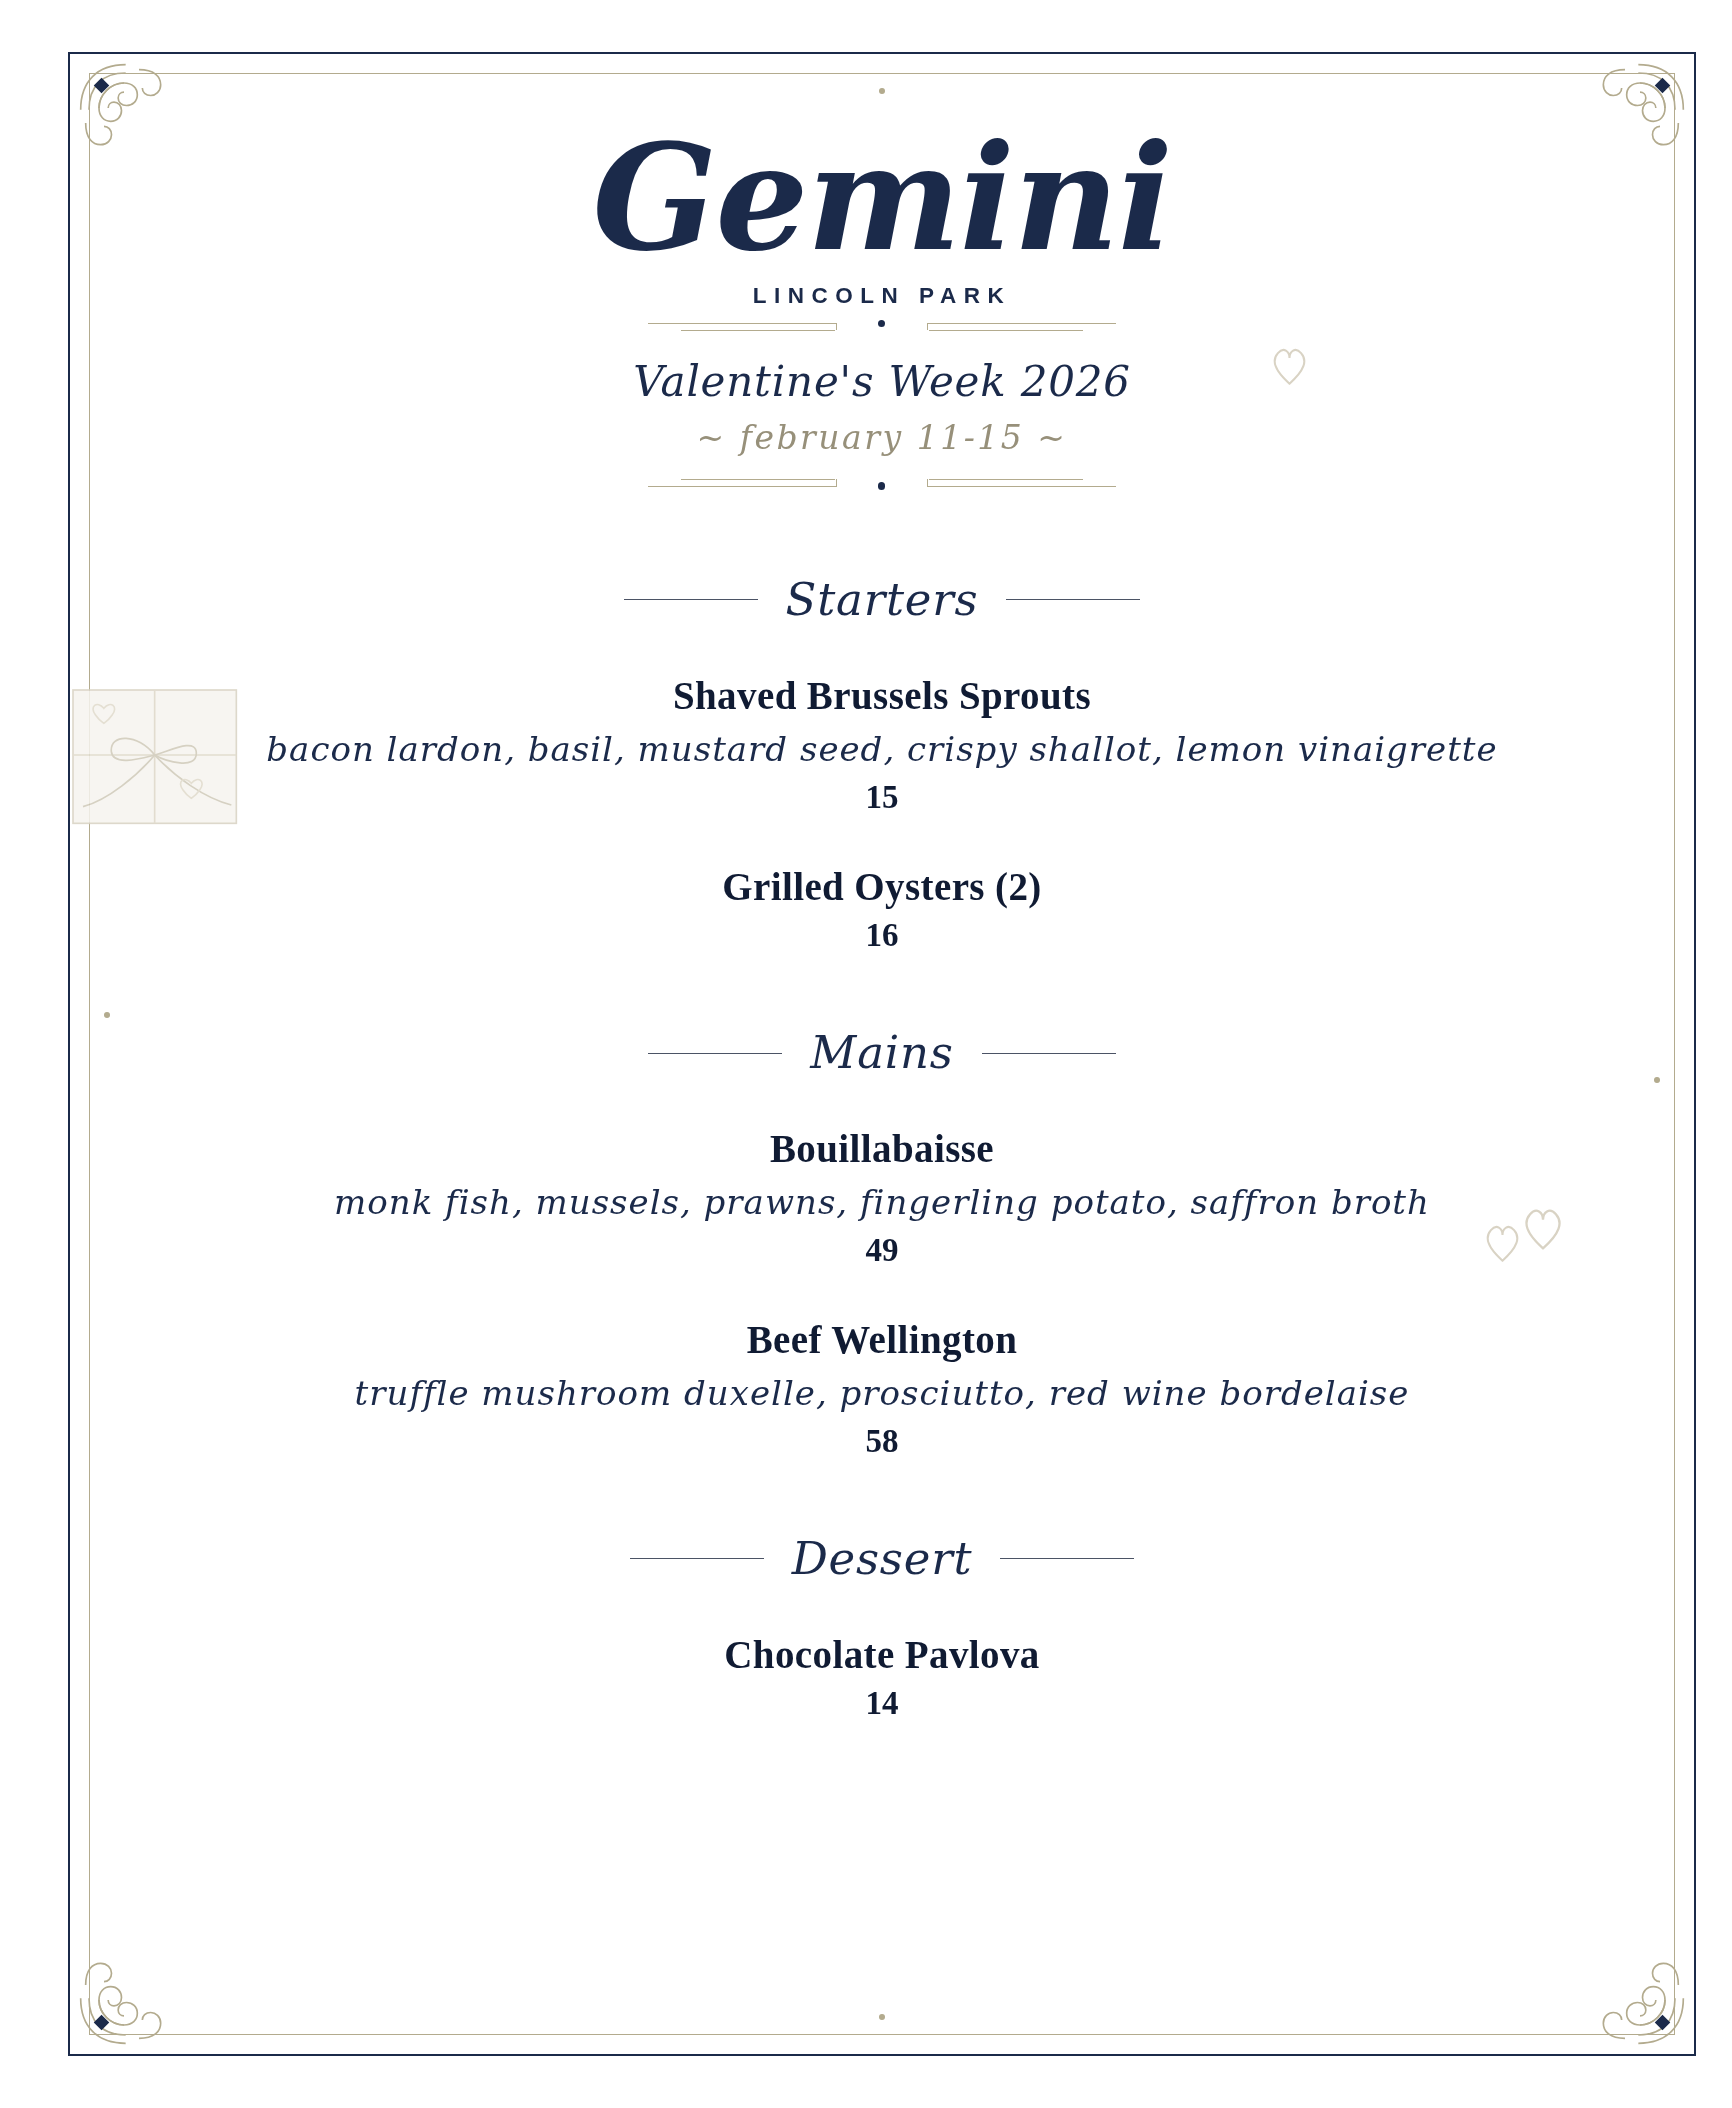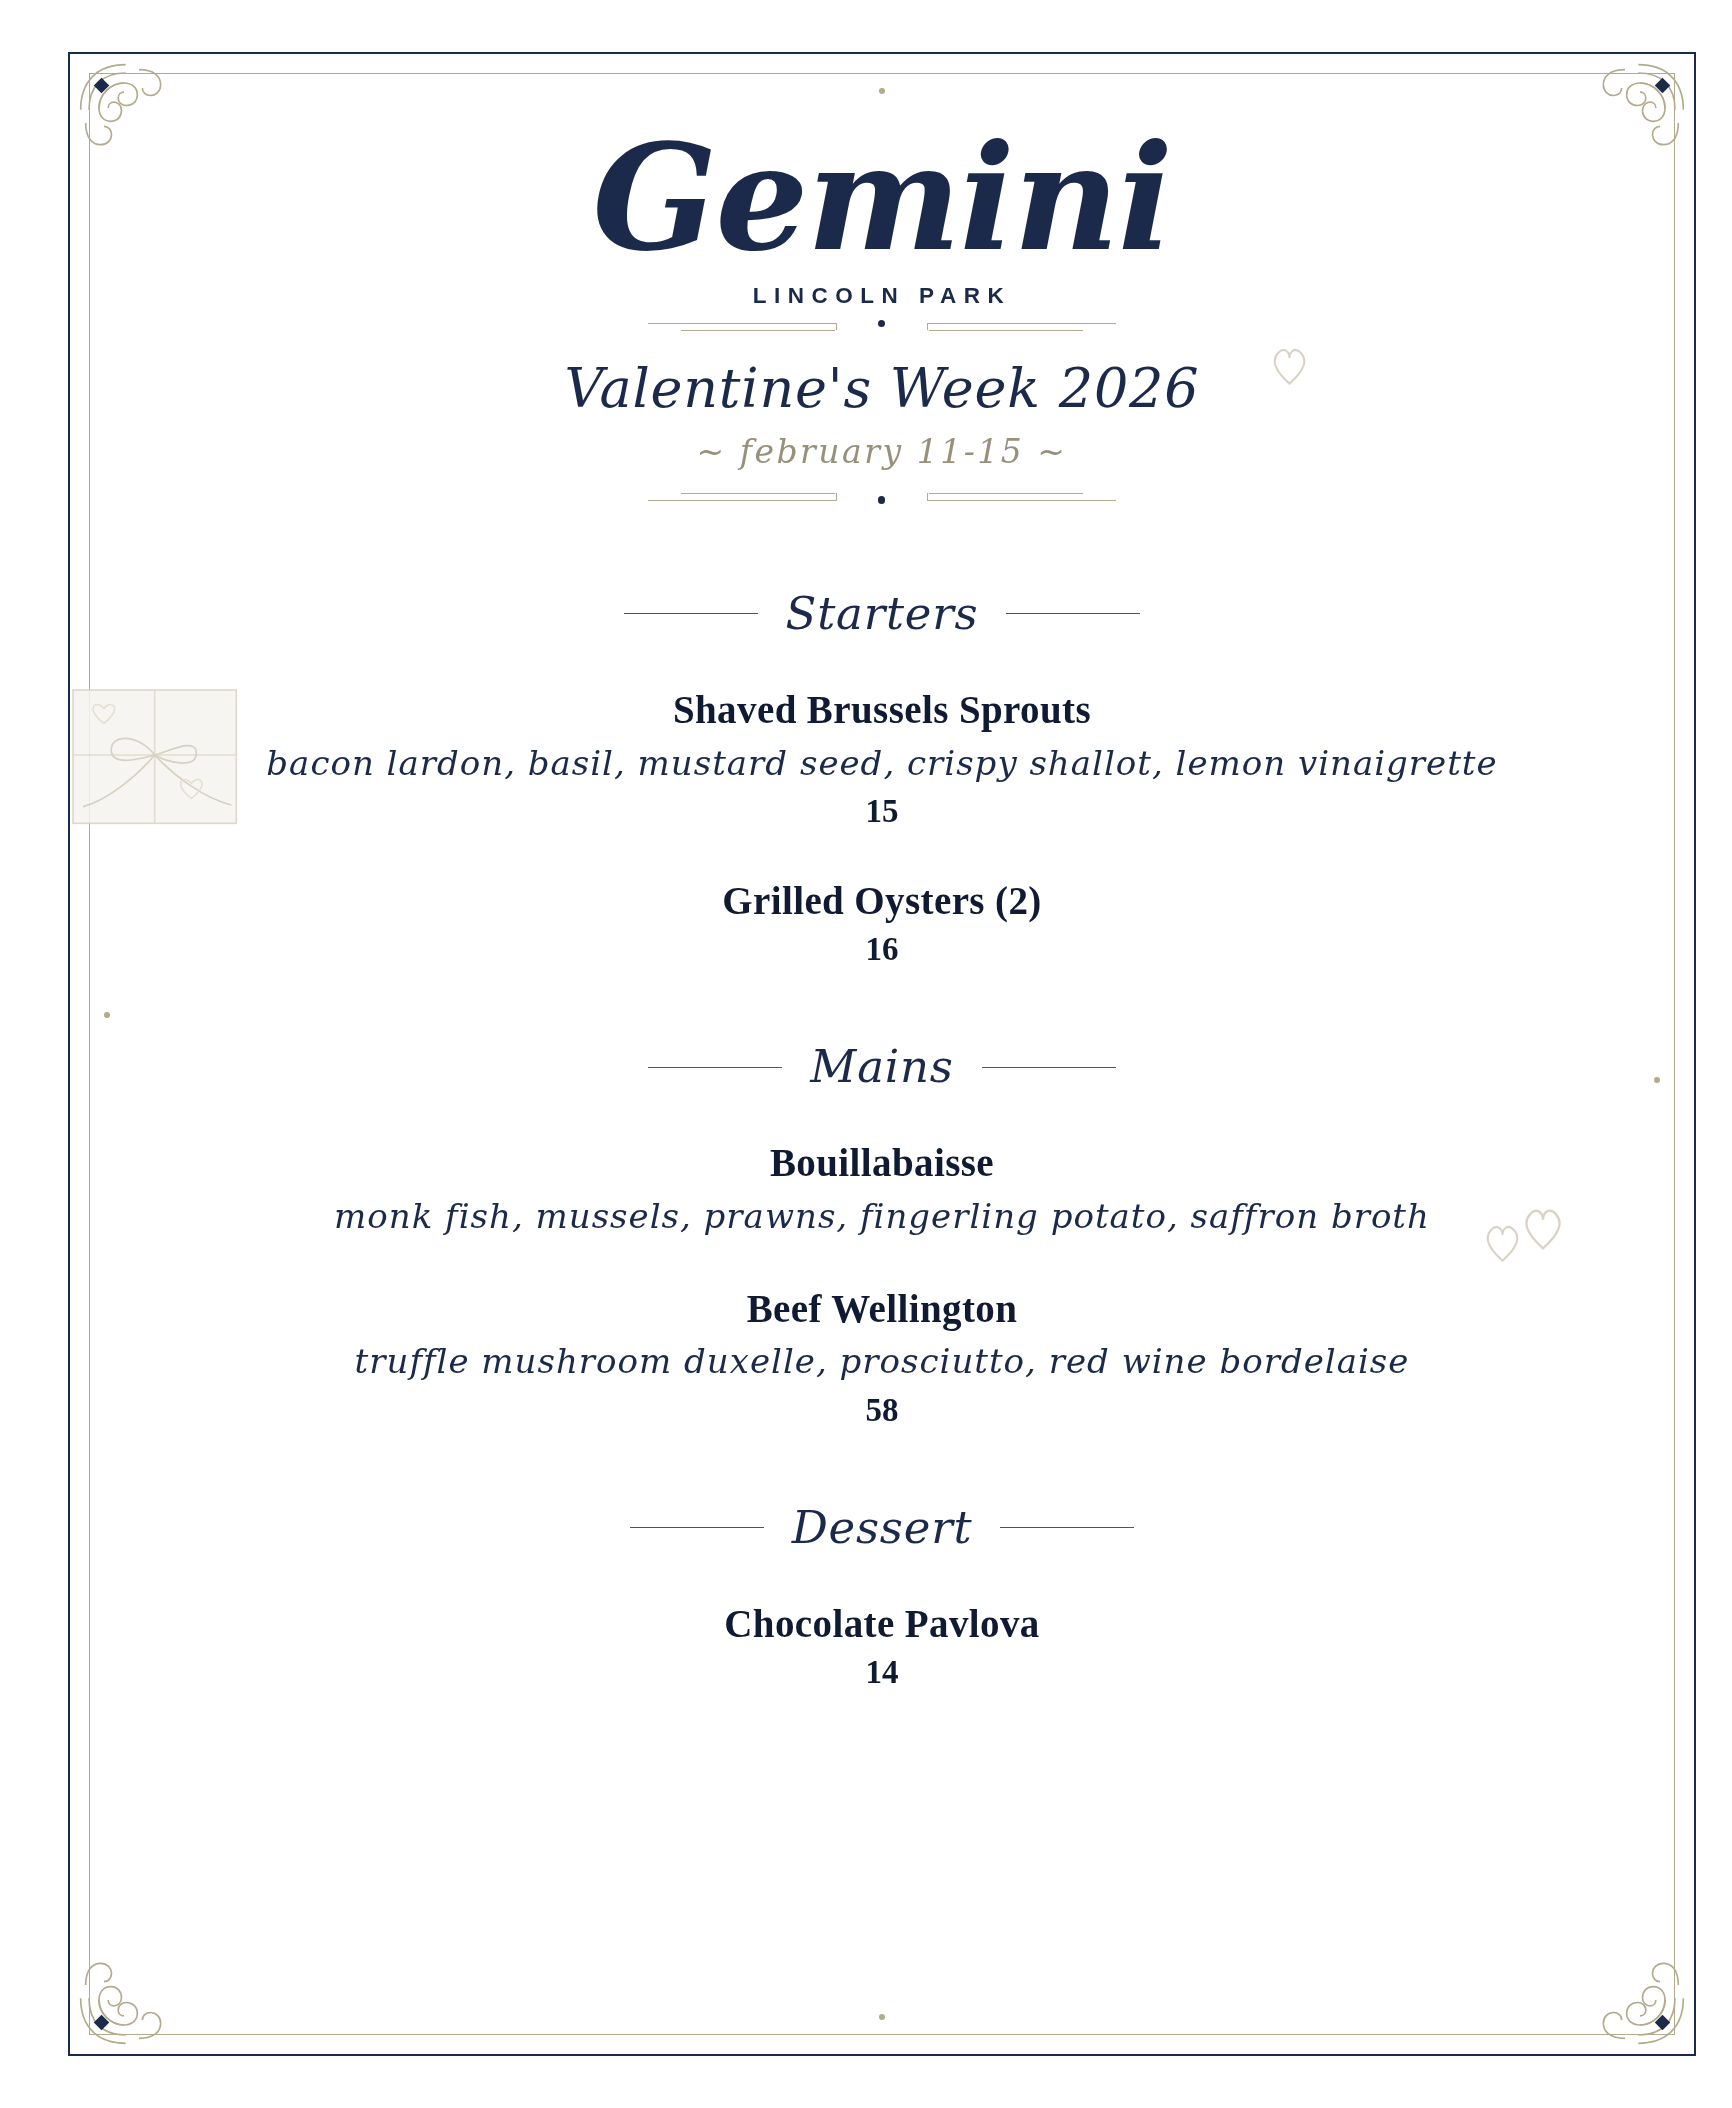--- a/index.html
+++ b/index.html
@@ -123,21 +123,21 @@
     width: 0.8px; height: 7.5px;
     background: #b3ab8e;
   }
   .orn .v1 { left: 188px; }
   .orn .v2 { right: 188px; }
   .orn.flip { transform: scaleY(-1); }
 
   .occasion {
     font-family: "DejaVu Serif", serif;
     font-style: italic;
-    font-size: 54px;
+    font-size: 42px;
     color: #1b2a4a;
     letter-spacing: 0.8px;
     margin-top: 20px;
   }
   .dates {
     font-family: "DejaVu Serif", serif;
     font-style: italic;
     font-size: 33px;
     color: #97907a;
     letter-spacing: 2.5px;
@@ -343,20 +343,21 @@
     <div class="section">
       <div class="section-head">
         <div class="rule"></div>
         <div class="label">Mains</div>
         <div class="rule"></div>
       </div>
 
       <div class="item">
         <div class="item-name">Bouillabaisse</div>
         <div class="item-desc">monk fish, mussels, prawns, fingerling potato, saffron broth</div>
+        <div class="item-price">49</div>
       </div>
 
       <div class="item">
         <div class="item-name">Beef Wellington</div>
         <div class="item-desc">truffle mushroom duxelle, prosciutto, red wine bordelaise</div>
         <div class="item-price">58</div>
       </div>
     </div>
 
     <div class="section">

